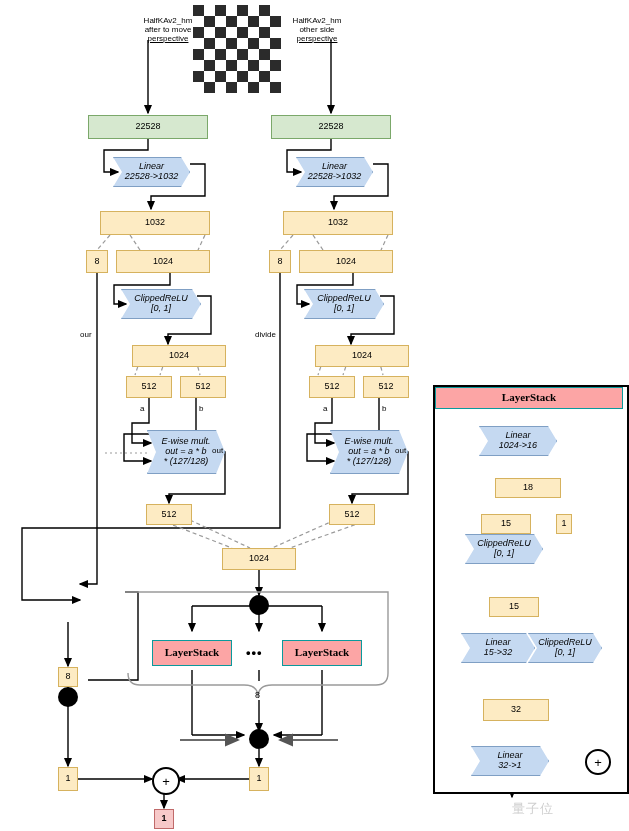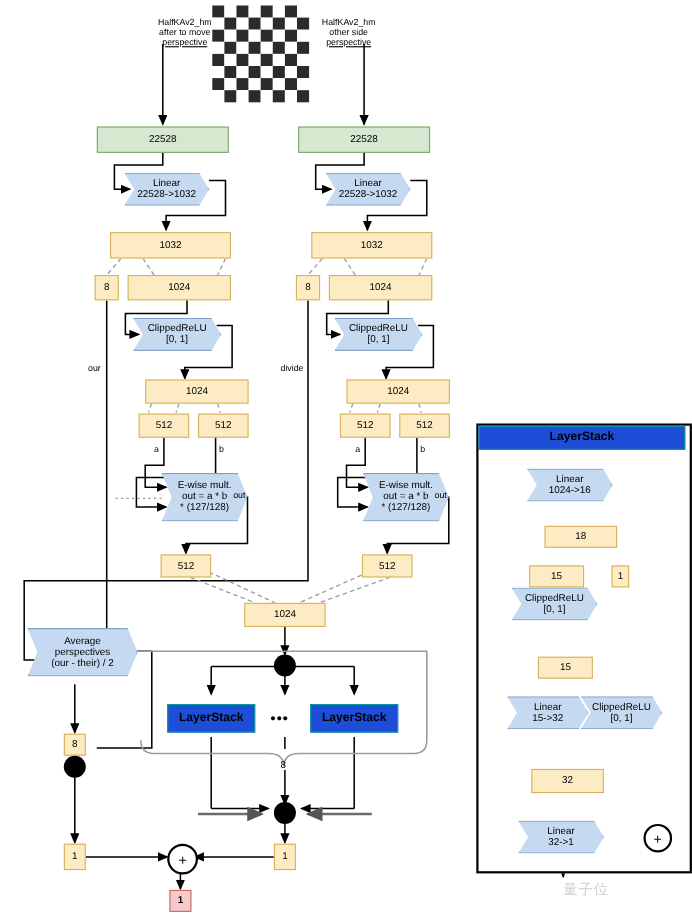--- a/index.html
+++ b/index.html
@@ -11,30 +11,30 @@
   .node{position:absolute;box-sizing:border-box;display:flex;align-items:center;
         justify-content:center;text-align:center;line-height:1.08;}
 
   
   .tensor{background:#fdebc3;border:1px solid #d6b25e;color:#000;font-size:9px;}
   
   .input-box{background:#d6e8cf;border:1px solid #7ba86a;color:#000;font-size:9px;}
   
   .out-box{background:#f7c9c9;border:1px solid #c06a6a;color:#000;font-size:9px;font-weight:bold;}
   
-  .lstack{background:#1d4ed8;border:1px solid #0a9a9c;color:#000;font-size:11px;font-weight:bold;}
+  .lstack{background:#fca5a5;border:1px solid #0a9a9c;color:#000;font-size:11px;font-weight:bold;font-family:Liberation Serif, serif;}
   
   .note{background:#c9c9c9;border:1px solid #6e6e6e;color:#000;font-size:7.4px;
         padding:2px 3px;flex-direction:column;}
   .note-title{background:#c9c9c9;border:1px solid #6e6e6e;color:#000;font-size:9px;
         flex-direction:column;padding:2px 3px;}
   
   .op{background:#c5d9f1;border:1px solid #7f9fc4;color:#000;font-size:9px;
       flex-direction:column;
-      clip-path:polygon(0 0, calc(100% - 9px) 0, 100% 50%, calc(100% - 9px) 100%, 0 100%, 9px 50%);}
+      clip-path:polygon(0 0, calc(100% - 9px) 0, 100% 50%, calc(100% - 9px) 100%, 0 100%, 9px 50%);font-style:italic;}
   .op span{display:block;}
 
   .lbl{position:absolute;font-size:8px;color:#000;white-space:nowrap;}
   .lbl-u{text-decoration:underline;}
   .dot{position:absolute;border-radius:50%;background:#000;}
   .plus{position:absolute;border-radius:50%;background:#fff;border:2px solid #000;
         display:flex;align-items:center;justify-content:center;font-size:13px;line-height:1;}
   .ellipsis{position:absolute;font-size:13px;font-weight:bold;letter-spacing:1px;color:#000;}
 
   #panel{position:absolute;border:2px solid #000;background:#fff;}
@@ -323,25 +323,20 @@
   <div class="lbl" style="left:395px;top:446px;">out</div>
 
   <div class="node tensor" style="left:329px;top:504px;width:46px;height:21px;">512</div>
 
   <div class="lbl" style="left:255px;top:330px;">divide</div>
 
 
 
   <div class="node tensor" style="left:222px;top:548px;width:74px;height:22px;">1024</div>
 
-  <div class="node op" style="left:25px;top:571px;width:100px;height:44px;">
-    <span>Average</span>
-    <span>perspectives</span>
-    <span>(our - their) / 2</span>
-  </div>
 
   <div class="node tensor" style="left:58px;top:667px;width:20px;height:20px;">8</div>
 
   <div class="dot" style="left:249px;top:595px;width:20px;height:20px;"></div>
   <div class="dot" style="left:58px;top:687px;width:20px;height:20px;"></div>
   <div class="dot" style="left:249px;top:729px;width:20px;height:20px;"></div>
 
   <div class="node lstack" style="left:152px;top:640px;width:80px;height:26px;">LayerStack</div>
   <div class="node lstack" style="left:282px;top:640px;width:80px;height:26px;">LayerStack</div>
   <div class="ellipsis" style="left:246px;top:645px;">•••</div>

